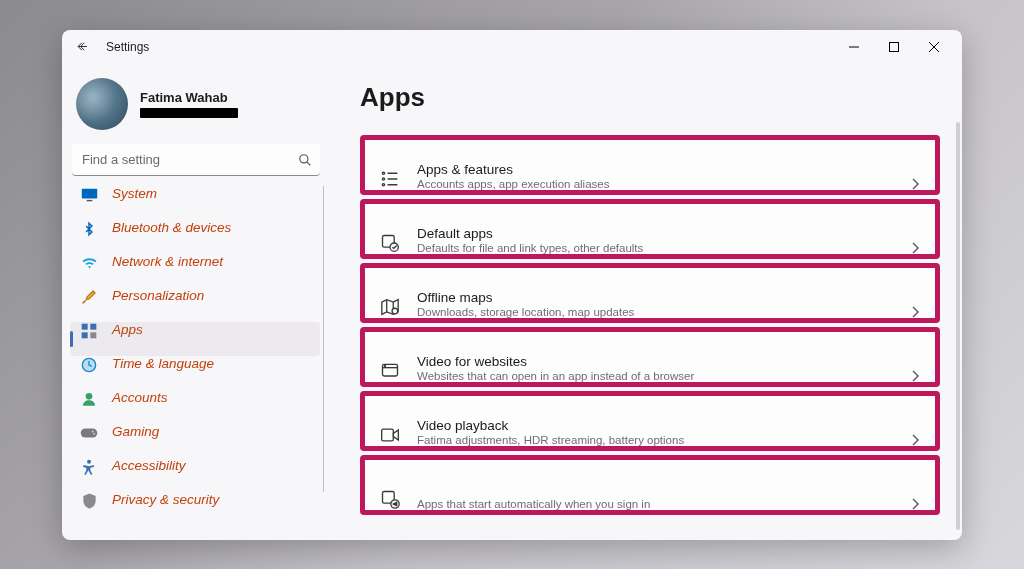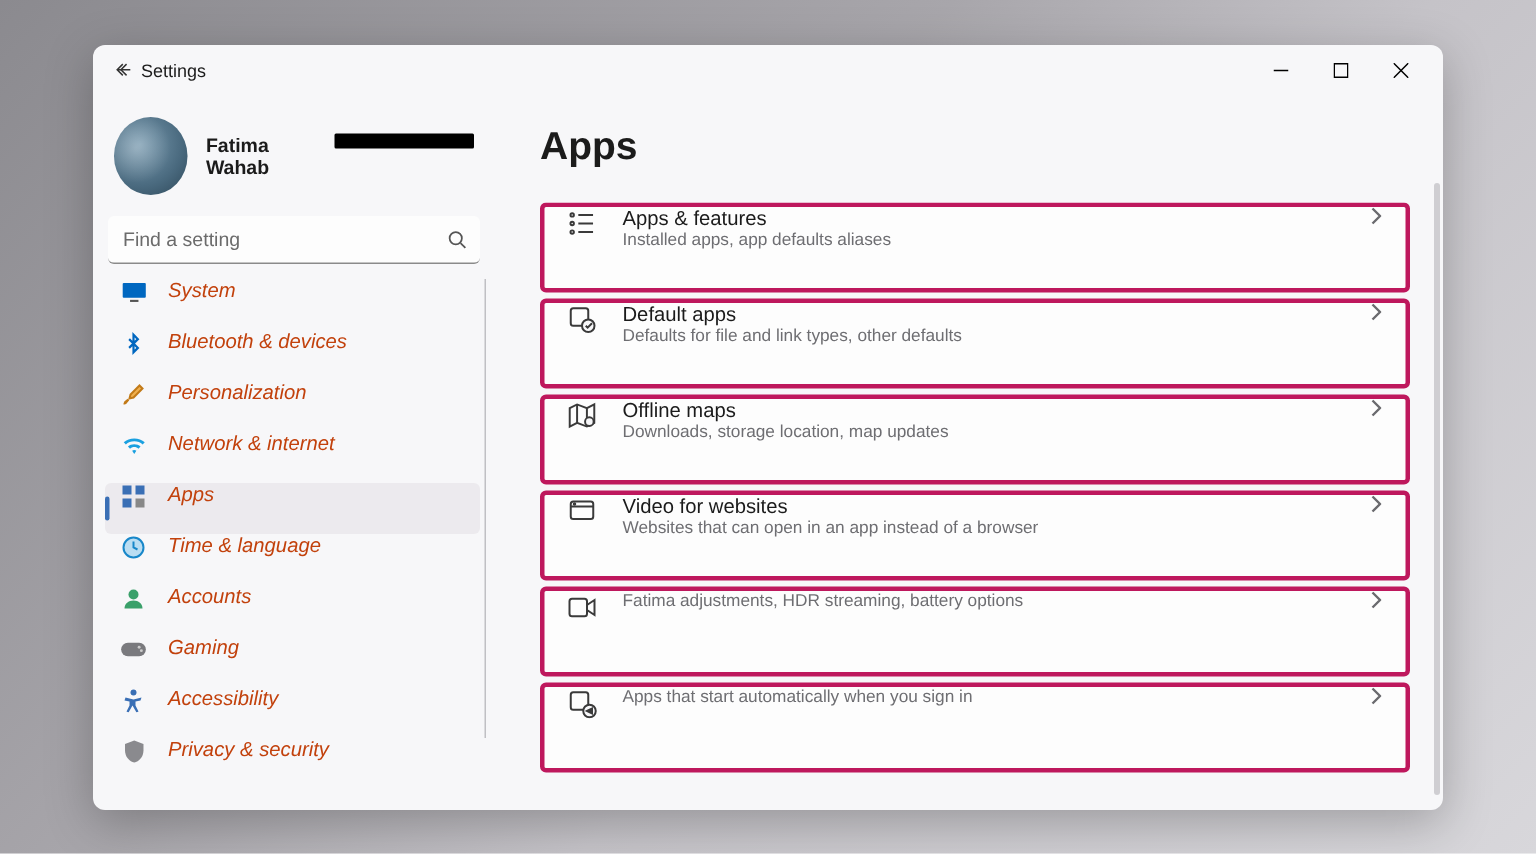--- a/index.html
+++ b/index.html
@@ -15,31 +15,31 @@
       border-radius: 8px;
       box-shadow: 0 8px 32px rgba(0,0,0,0.25);
       display: flex; flex-direction: column;
       overflow: hidden;
       position: relative;
     }
     .titlebar {
       height: 34px; display: flex; align-items: center; padding: 0 8px;
       justify-content: space-between;
     }
-    .titlebar-left { display: flex; align-items: center; gap: 0; }
+    .titlebar-left { display: flex; align-items: center; gap: 12px; }
     .back-btn { width: 24px; height: 24px; display: flex; align-items: center; justify-content: center; cursor: pointer; border-radius: 4px; }
     .title-text { font-size: 12px; color: #1c1c1c; }
     .win-controls { display: flex; gap: 0; }
     .win-btn { width: 40px; height: 32px; display: flex; align-items: center; justify-content: center; cursor: pointer; }
     .body-area { flex: 1; display: flex; overflow: hidden; }
     .sidebar { width: 268px; padding: 8px 6px 0 6px; display: flex; flex-direction: column; overflow: hidden; }
     .profile { display: flex; align-items: center; gap: 12px; padding: 6px 8px 14px 8px; }
     .avatar { width: 52px; height: 52px; border-radius: 50%; background: radial-gradient(circle at 35% 35%, #7a9bb0, #4a6a7f 60%, #2d4758); position: relative; overflow: hidden; }
     .avatar::after{ content:""; position:absolute; inset:0; background: radial-gradient(circle at 30% 40%, rgba(255,255,255,.25), transparent 50%); }
-    .profile-text { display: flex; flex-direction: row; gap:3px; }
+    .profile-text { display: flex; flex-direction: column; gap:3px; }
     .profile-name { font-size: 13px; font-weight: 600; color: #1b1b1b; }
     .profile-sub { width: 98px; height: 10px; background: #000; border-radius: 1px; }
     .search-wrap { margin: 0 4px 10px 4px; position: relative; }
     .search-input {
       width: 100%; height: 32px; border: none; border-bottom: 1px solid #8a8a8a; background: #fdfdfd;
       border-radius: 4px; padding: 0 34px 0 10px; font-size: 13px; color: #a21caf;
       outline: none;
     }
     .search-input::placeholder { color: #6b6b6b; }
     .search-icon-wrap { position: absolute; right: 8px; top: 50%; transform: translateY(-50%); color: #555; }
@@ -53,22 +53,22 @@
     .nav-item.selected { background: #eceaee; }
     .nav-item.selected::before {
       content: ""; position: absolute; left: 0; top: 9px; bottom: 9px; width: 3px;
       border-radius: 2px; background: #3a6fb5;
     }
     .nav-ico { width: 18px; height: 18px; display: flex; align-items: center; justify-content: center; }
     .main { flex: 1; padding: 18px 8px 0 30px; overflow: hidden; display: flex; flex-direction: column; position: relative; }
     .page-title { font-size: 26px; font-weight: 600; color: #1b1b1b; margin-bottom: 22px; }
     .cards { flex:1; overflow-y: auto; padding-right: 14px; display: flex; flex-direction: column; gap: 4px; }
     .card {
-      background: #fdfdfd; border: 3px solid #be185d; border-radius: 4px;
-      height: 60px; display: flex; align-items: flex-start; padding: 0 16px 0 14px; cursor: pointer;
+      background: #fdfdfd; border: 5px solid #be185d; border-radius: 4px;
+      height: 60px; display: flex; align-items: flex-end; padding: 0 16px 0 14px; cursor: pointer;
     }
     .card-ico { width: 22px; height: 22px; margin-right: 16px; display: flex; align-items: center; justify-content: center; color: #3a3a3a; }
     .card-text { flex: 1; display: flex; flex-direction: column; }
     .card-title { font-size: 13.5px; color: #1b1b1b; }
     .card-sub { font-size: 11.5px; color: #6e6e72; margin-top: 1px; }
     .chev { color: #6a6a6e; }
     .main-scroll { position: absolute; right: 2px; top: 58px; bottom: 10px; width: 4px; background: #cfced2; border-radius: 2px; }
     svg { display: block; }
   </style>
 </head>
@@ -142,34 +142,34 @@
         <div class="nav-item">
           <span class="nav-ico">
               <svg width="14" height="16" viewBox="0 0 24 24" fill="none" stroke="#0067c0" stroke-width="2.5">
                 <path d="M7 7l10 10-5 5V2l5 5L7 17"></path>
               </svg>
             </span>
           <span>Bluetooth &amp; devices</span>
         </div>
         <div class="nav-item">
           <span class="nav-ico">
+              <svg width="17" height="14" viewBox="0 0 24 20" fill="#1aa0e0">
+                <path d="M12 18l-2-3c1-1 3-1 4 0zM6 11c3-3 9-3 12 0l-2 2c-2-2-6-2-8 0zM2 7c5-5 15-5 20 0l-2 2c-4-4-12-4-16 0z"></path>
+              </svg>
+            </span>
+          <span>Network &amp; internet</span>
+        </div>
+        <div class="nav-item">
+          <span class="nav-ico">
               <svg width="16" height="16" viewBox="0 0 24 24" fill="none" stroke="#c27a18" stroke-width="2">
                 <path d="M18 3l3 3-9 9-4 1 1-4z" fill="#f0b050"></path>
                 <path d="M7 17c-1 1-2 4-4 4 0-2 3-3 4-4z" fill="#c27a18"></path>
               </svg>
             </span>
           <span>Personalization</span>
-        </div>
-        <div class="nav-item">
-          <span class="nav-ico">
-              <svg width="17" height="14" viewBox="0 0 24 20" fill="#1aa0e0">
-                <path d="M12 18l-2-3c1-1 3-1 4 0zM6 11c3-3 9-3 12 0l-2 2c-2-2-6-2-8 0zM2 7c5-5 15-5 20 0l-2 2c-4-4-12-4-16 0z"></path>
-              </svg>
-            </span>
-          <span>Network &amp; internet</span>
         </div>
         <div class="nav-item selected">
           <span class="nav-ico">
               <svg width="16" height="16" viewBox="0 0 24 24">
                 <rect x="1" y="1" width="9" height="9" fill="#3a6fb5"></rect>
                 <rect x="14" y="1" width="9" height="9" fill="#3a6fb5"></rect>
                 <rect x="1" y="14" width="9" height="9" fill="#3a6fb5"></rect>
                 <rect x="14" y="14" width="9" height="9" fill="#888"></rect>
               </svg>
             </span>
@@ -234,21 +234,21 @@
                 <circle cx="4" cy="4" r="1.4"></circle>
                 <path d="M9 4h12"></path>
                 <circle cx="4" cy="11" r="1.4"></circle>
                 <path d="M9 11h12"></path>
                 <circle cx="4" cy="18" r="1.4"></circle>
                 <path d="M9 18h12"></path>
               </svg>
             </span>
           <div class="card-text">
             <span class="card-title">Apps &amp; features</span>
-            <span class="card-sub">Installed apps, app defaults aliases</span>
+            <span class="card-sub">Accounts apps, app execution aliases</span>
           </div>
           <span class="chev">
               <svg width="8" height="12" viewBox="0 0 8 12" fill="none" stroke="currentColor" stroke-width="1.6">
                 <path d="M2 1l5 5-5 5"></path>
               </svg>
             </span>
         </div>
 
         <div class="card">
           <span class="card-ico">
@@ -309,20 +309,21 @@
         </div>
 
         <div class="card">
           <span class="card-ico">
               <svg width="20" height="16" viewBox="0 0 24 18" fill="none" stroke="currentColor" stroke-width="1.6">
                 <rect x="2" y="2" width="14" height="14" rx="2"></rect>
                 <path d="M16 7l6-4v12l-6-4z"></path>
               </svg>
             </span>
           <div class="card-text">
+            <span class="card-title">Video playback</span>
             <span class="card-sub">Fatima adjustments, HDR streaming, battery options</span>
           </div>
           <span class="chev">
               <svg width="8" height="12" viewBox="0 0 8 12" fill="none" stroke="currentColor" stroke-width="1.6">
                 <path d="M2 1l5 5-5 5"></path>
               </svg>
             </span>
         </div>
 
         <div class="card">

